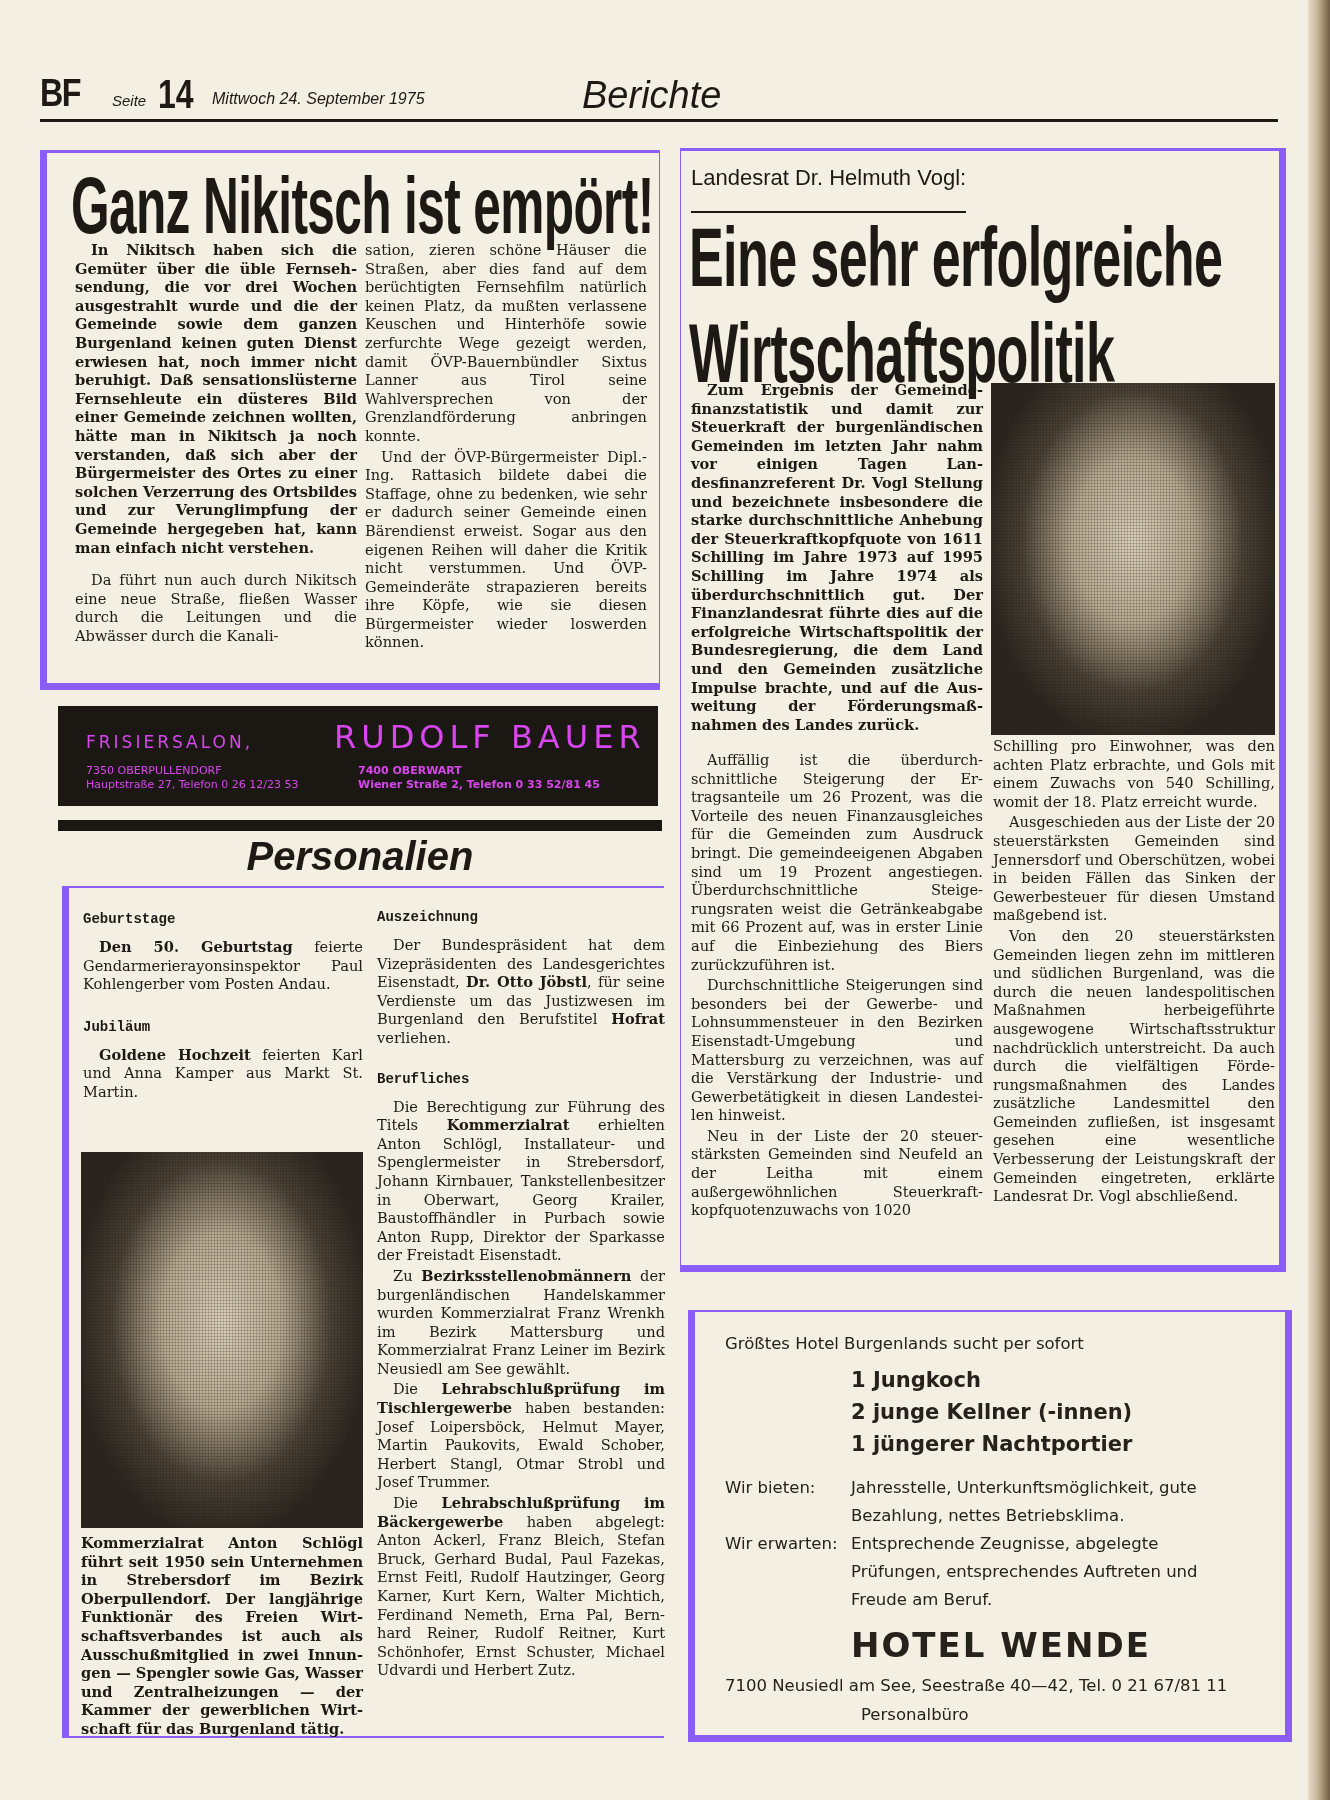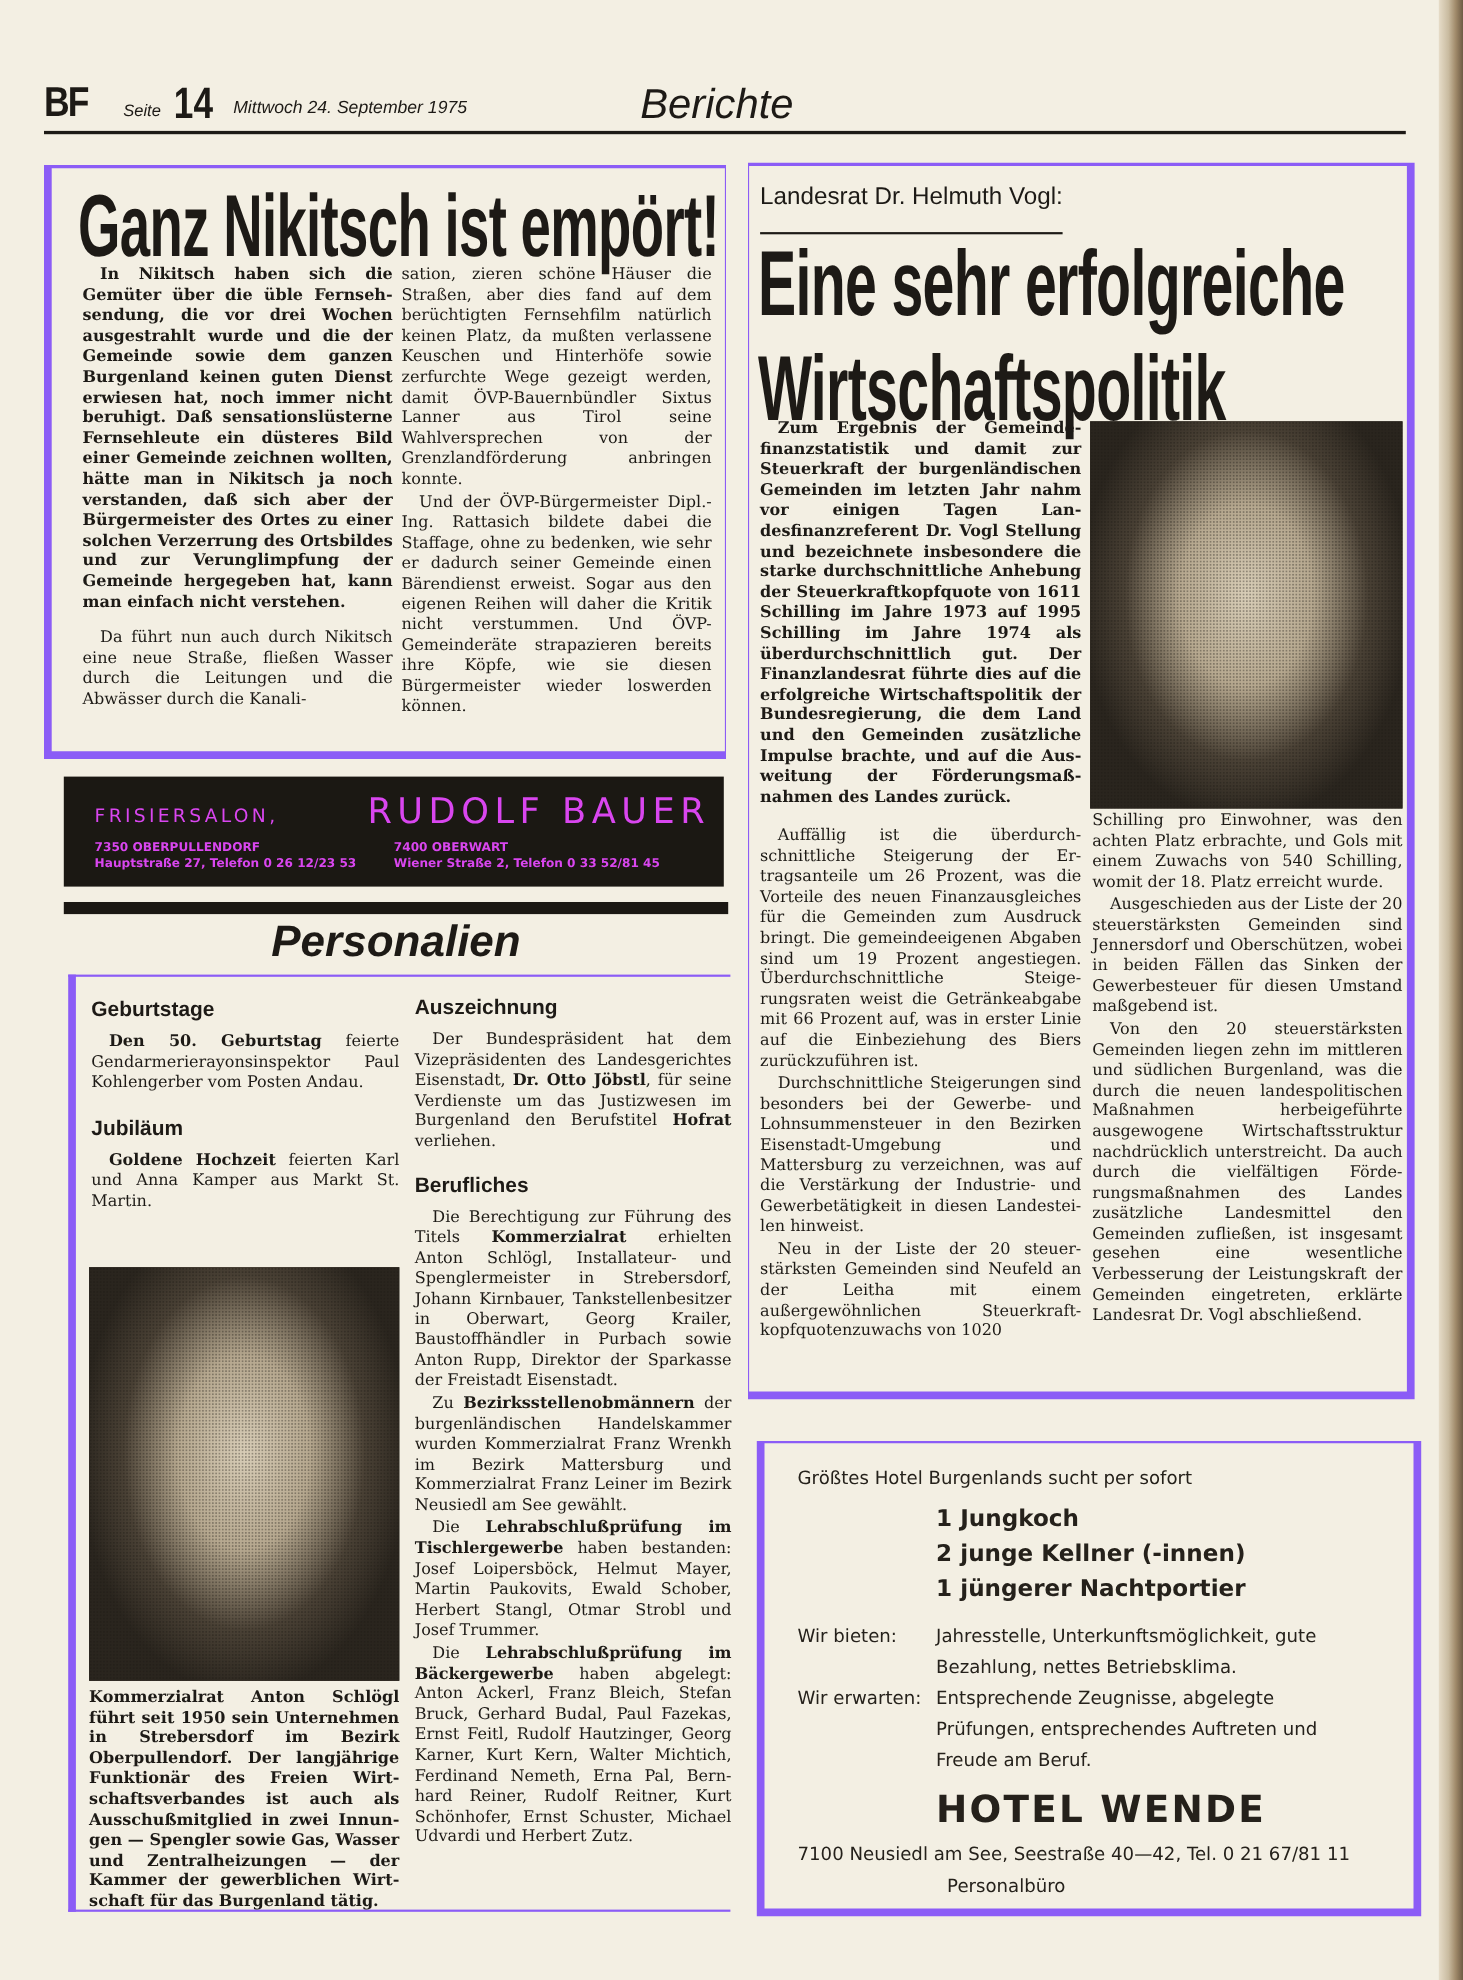--- a/index.html
+++ b/index.html
@@ -38,28 +38,28 @@
     b { font-weight: bold; }
 
     
     #nikitsch { left: 40px; top: 150px; width: 620px; height: 540px; border-top-width: 3px; border-right-width: 1px; }
     #nikitsch .headline { position: absolute; left: 24px; top: 18px; font-size: 80px; line-height: 70px; }
 
     
     .ad-frisier { position: absolute; left: 58px; top: 706px; width: 600px; height: 100px; background: #1b1813; color: #d946ef; font-family: "DejaVu Sans", sans-serif; }
     .ad-frisier .f1 { position: absolute; left: 28px; top: 26px; font-size: 17px; letter-spacing: 3px; }
     .ad-frisier .f2 { position: absolute; left: 276px; top: 12px; font-size: 32px; letter-spacing: 5px; }
-    .ad-frisier .f3 { position: absolute; left: 28px; top: 58px; font-size: 11px; line-height: 14px; font-weight: bold; }
+    .ad-frisier .f3 { position: absolute; left: 28px; top: 58px; font-size: 11px; line-height: 14px; font-weight: normal; }
     .ad-frisier .f4 { position: absolute; left: 300px; top: 58px; font-size: 11px; line-height: 14px; font-weight: bold; }
 
     .thick-rule { position: absolute; left: 58px; top: 820px; width: 604px; height: 11px; background: #1b1813; }
     .personalien-title { position: absolute; left: 58px; top: 834px; width: 604px; text-align: center; font-family: "Liberation Sans", sans-serif; font-style: italic; font-size: 40px; }
 
     #personalien { left: 62px; top: 886px; width: 602px; height: 852px; border-right: none; border-top-width: 2px; border-bottom-width: 2px; }
-    .sub { font-family: Liberation Sans, sans-serif; font-weight: bold; font-size: 19px; line-height: 26px; margin-bottom: 6px; }
+    .sub { font-family: Liberation Mono, monospace; font-weight: bold; font-size: 14px; line-height: 26px; margin-bottom: 6px; }
     .photo {
       position: absolute; overflow: hidden;
       background:
         radial-gradient(ellipse at 50% 45%, #d8cdb7 0%, #b6a88f 30%, #4a4135 55%, #2a251e 75%),
         #2a251e;
     }
     .photo::after {
       content: ""; position: absolute; inset: 0;
       background-image: radial-gradient(#1b1813 0.8px, transparent 1.2px);
       background-size: 3px 3px; opacity: 0.35;

